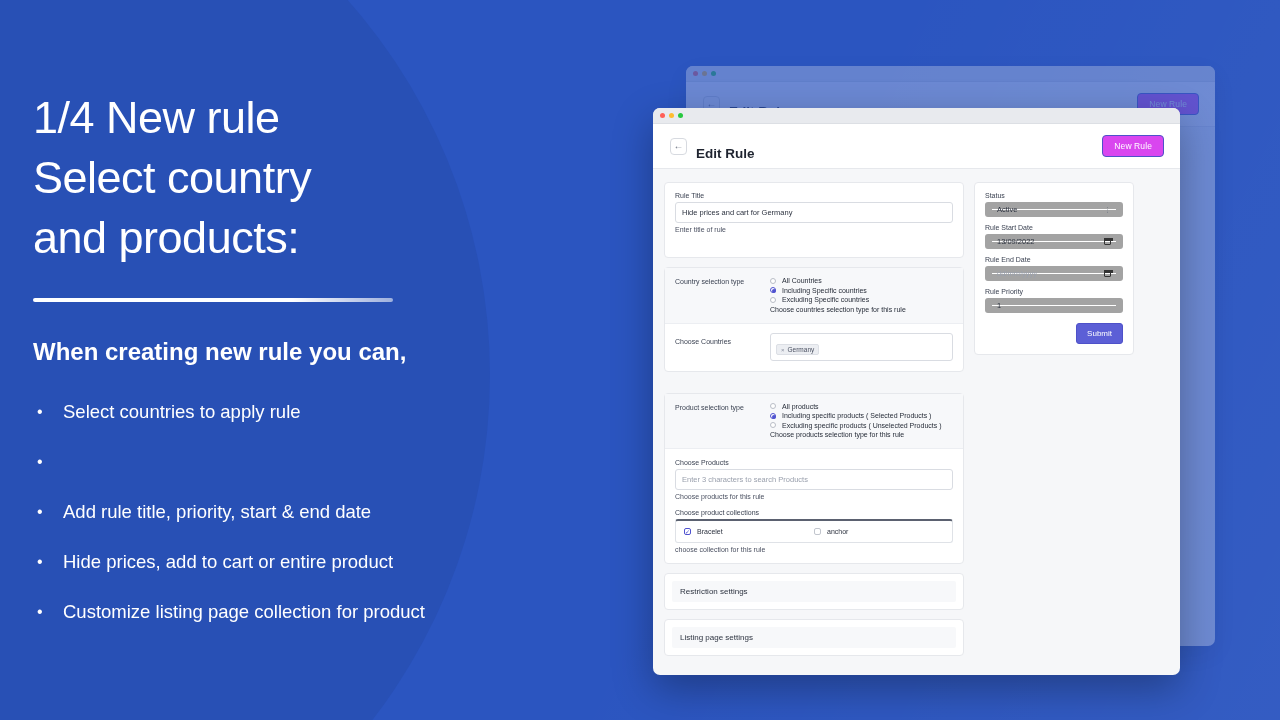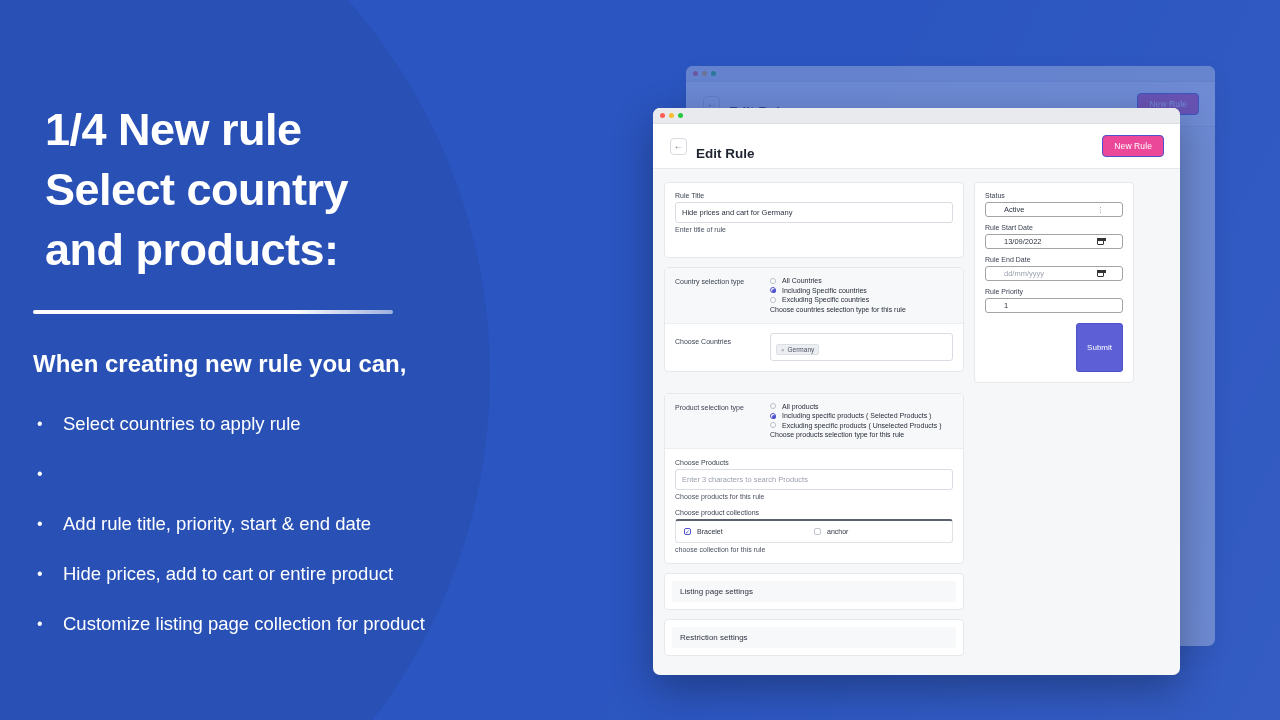--- a/index.html
+++ b/index.html
@@ -24,22 +24,22 @@
     background:linear-gradient(115deg, rgba(255,255,255,0) 55%, rgba(255,255,255,0.045) 100%);
     pointer-events:none;
   }
 
   
   #left-panel{
     position:absolute; left:33px; top:88px; width:560px;
     color:#ffffff;
   }
   #headline{
-    font-size:45px; line-height:60px; font-weight:bold;
-    letter-spacing:-0.5px; margin:12px; white-space:pre-line;
+    font-size:45px; line-height:60px; font-weight:normal;
+    letter-spacing:-0.5px; margin:0; white-space:pre-line;
   }
   #rule-divider{
     width:360px; height:4px; background:#ffffff;
     margin:30px 0 34px 0; border-radius:2px;
     background:linear-gradient(90deg,#ffffff 0%, #ffffff 72%, rgba(255,255,255,0.55) 100%);
   }
   #subhead{
     font-size:24px; line-height:32px; margin:0 0 32px 0; font-weight:bold;
   }
   #bullets{ list-style:none; margin:0; padding:0; }
@@ -92,21 +92,21 @@
     border-bottom:1px solid #e6e8ec;
   }
   .back-btn{
     width:17px; height:17px; border:1px solid #d7dae0; border-radius:4px;
     background:#fff; display:flex; align-items:center; justify-content:center;
     color:#6b7280; font-size:10px; line-height:1; margin-right:9px;
   }
   .app-title{ font-size:13.5px; font-weight:bold; color:#1f2430;margin-top:15px; }
   .spacer{ flex:1; }
   .primary-btn{
-    background:#ec4899; color:#fff; font-size:8.5px;
+    background:#d946ef; color:#fff; font-size:8.5px;
     padding:5px 11px; border-radius:4px; border:1px solid #4e51c9;
     letter-spacing:.1px; white-space:nowrap;
   }
 
   .body-area{ padding:13px 11px 0 11px; display:flex; gap:10px; align-items:flex-start; }
   .col-main{ width:300px; }
   .col-side{ width:160px; }
 
   .card{
     background:#ffffff; border:1px solid #e6e8ec; border-radius:4px;
@@ -162,36 +162,36 @@
   .chip{
     display:inline-flex; align-items:center; gap:3px;
     background:#eceef2; border:1px solid #dcdfe5; border-radius:2px;
     padding:1px 4px; font-size:6.5px; color:#4a5061;
   }
   .chip .x{ font-size:6px; color:#8a90a0; }
 
   
   .sfield{ margin-bottom:7px; }
   .sinput{
-    border:1px solid #a3a3a3; border-radius:3px; background:#fff;
+    border:7px solid #a3a3a3; border-radius:3px; background:#fff;
     height:15px; display:flex; align-items:center; justify-content:space-between;
-    padding:0 18px; font-size:7.5px; color:#2d3340;
+    padding:0 5px; font-size:7.5px; color:#2d3340;
   }
   .sinput.ph span.v{ color:#9aa0ad; }
   .caret{ color:#6b7280; font-size:7px; }
   .calicon{ width:7px; height:7px; border:1px solid #333; border-radius:1px; position:relative; }
   .calicon:before{
     content:""; position:absolute; left:-1px; top:-1px; width:7px; height:2px;
     border-top:1px solid #333; border-left:1px solid #333; border-right:1px solid #333;
     background:#333;
   }
   .submit-wrap{ display:flex; justify-content:flex-end; margin-top:10px; }
   .submit-btn{
     background:#5c5fd6; color:#fff; font-size:8px;
-    padding:19px 10px; border-radius:3px; border:1px solid #4e51c9;
+    padding:5px 10px; border-radius:3px; border:1px solid #4e51c9;
   }
 
   
   .accordion{
     background:#ffffff; border:1px solid #e6e8ec; border-radius:4px;
     margin:0 11px 9px 11px; width:300px; padding:7px;
   }
   .accordion .bar{
     background:#f7f8fa; padding:6px 8px; font-size:8px; color:#2d3340; border-radius:2px;
   }
@@ -430,18 +430,18 @@
           </div>
           <div class="submit-wrap">
             <div class="submit-btn">Submit</div>
           </div>
         </div>
       </div>
     </div>
   </div>
 
   <div class="accordion">
+    <div class="bar">Restriction settings</div>
+  </div>
+  <div class="accordion">
     <div class="bar">Listing page settings</div>
   </div>
-  <div class="accordion">
-    <div class="bar">Restriction settings</div>
-  </div>
 </div>
 
 </body></html>

